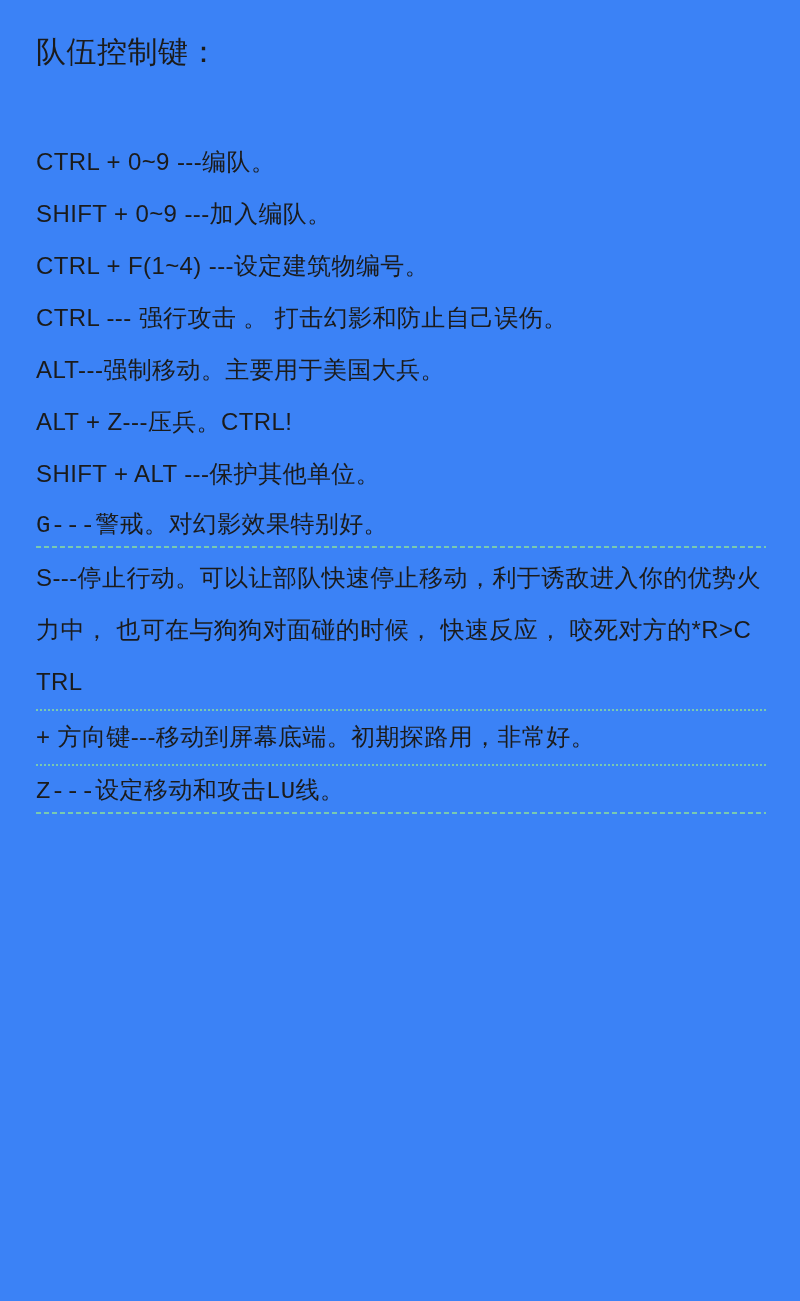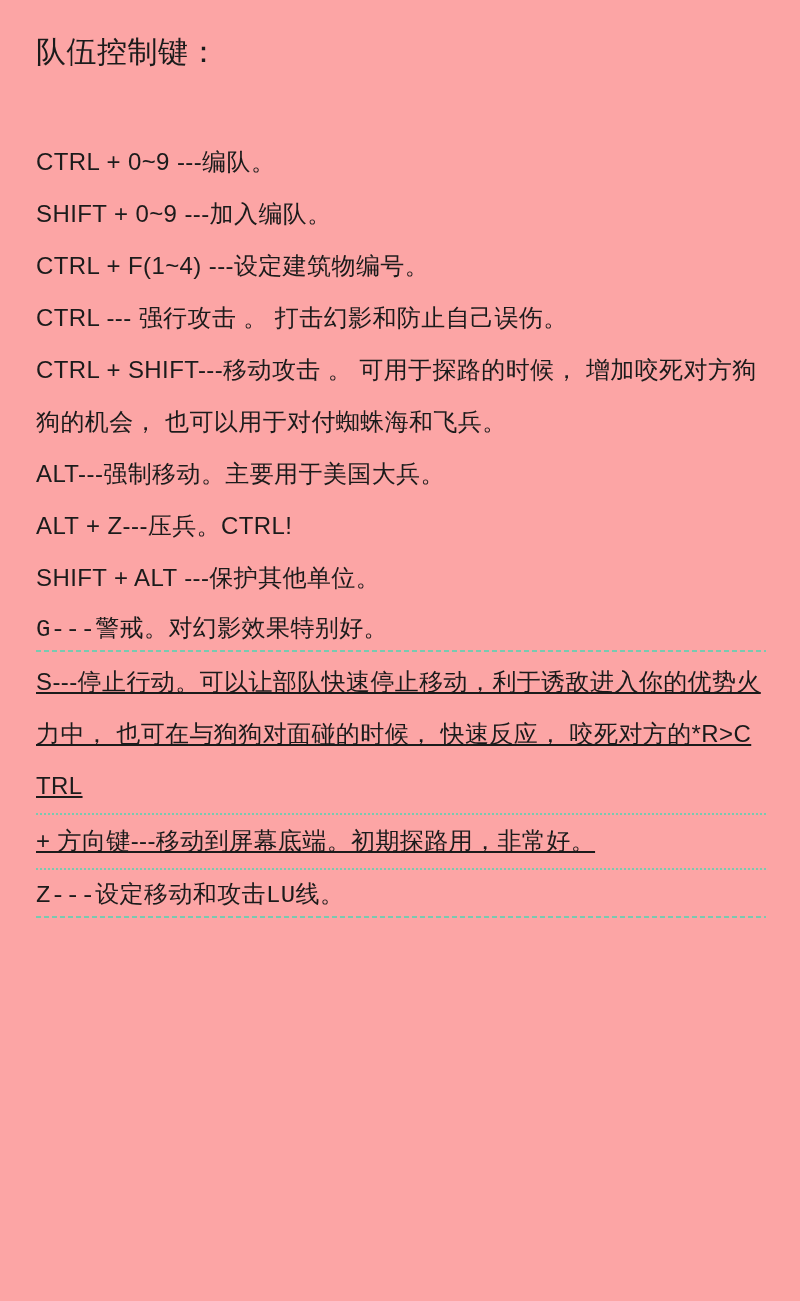--- a/index.html
+++ b/index.html
@@ -11,21 +11,21 @@
     width: 800px;
     min-height: 1301px;
     font-family: "Liberation Sans", "DejaVu Sans", sans-serif;
     color: #1b1b1b;
   }
   .page {
     width: 800px;
     min-height: 1301px;
     box-sizing: border-box;
     padding: 26px 34px 20px 36px;
-    background: #fca5a5;
+    background: #3b82f6;
   }
   .doc-title {
     font-size: 30px;
     line-height: 52px;
     letter-spacing: 0.5px;
     color: #1b1b1b;
     margin: 0 0 58px 0;
     font-weight: 400;
   }
   .lines {
@@ -37,41 +37,39 @@
     letter-spacing: 0.4px;
     color: #1b1b1b;
     margin: 0;
     word-break: break-all;
     white-space: pre-wrap;
   }
   .line.underlined {
     border-bottom: 2px dotted #79c9b0;
     display: block;
     padding-bottom: 1px;
-    text-decoration: underline;
   }
   .line.underlined-partial {
     background-image: linear-gradient(to right, #79c9b0 60%, rgba(255,255,255,0) 0%);
     background-position: 0 calc(100% - 4px);
     background-size: 8px 2px;
     background-repeat: repeat-x;
     font-family: Liberation Mono, monospace;
   }
 </style>
 </head>
 <body>
 
 <div class="page">
   <h1 class="doc-title">队伍控制键：</h1>
   <div class="lines">
     <p class="line">CTRL + 0~9 ---编队。</p>
     <p class="line">SHIFT + 0~9 ---加入编队。</p>
     <p class="line">CTRL + F(1~4) ---设定建筑物编号。</p>
     <p class="line">CTRL --- 强行攻击 。 打击幻影和防止自己误伤。</p>
-    <p class="line">CTRL + SHIFT---移动攻击 。 可用于探路的时候， 增加咬死对方狗狗的机会， 也可以用于对付蜘蛛海和飞兵。</p>
     <p class="line">ALT---强制移动。主要用于美国大兵。</p>
     <p class="line">ALT + Z---压兵。CTRL!</p>
     <p class="line">SHIFT + ALT ---保护其他单位。</p>
     <p class="line underlined-partial">G---警戒。对幻影效果特别好。</p>
     <p class="line underlined">S---停止行动。可以让部队快速停止移动，利于诱敌进入你的优势火力中， 也可在与狗狗对面碰的时候， 快速反应， 咬死对方的*R&gt;CTRL</p>
     <p class="line underlined">+ 方向键---移动到屏幕底端。初期探路用，非常好。</p>
     <p class="line underlined-partial">Z---设定移动和攻击LU线。</p>
   </div>
 </div>
 

